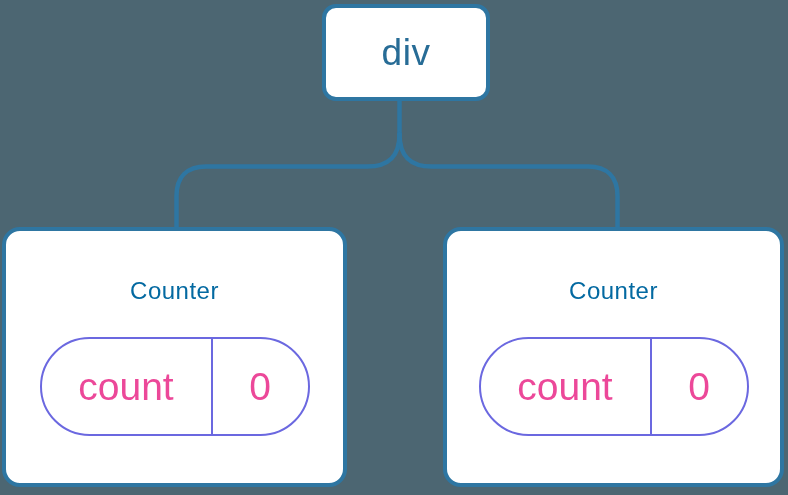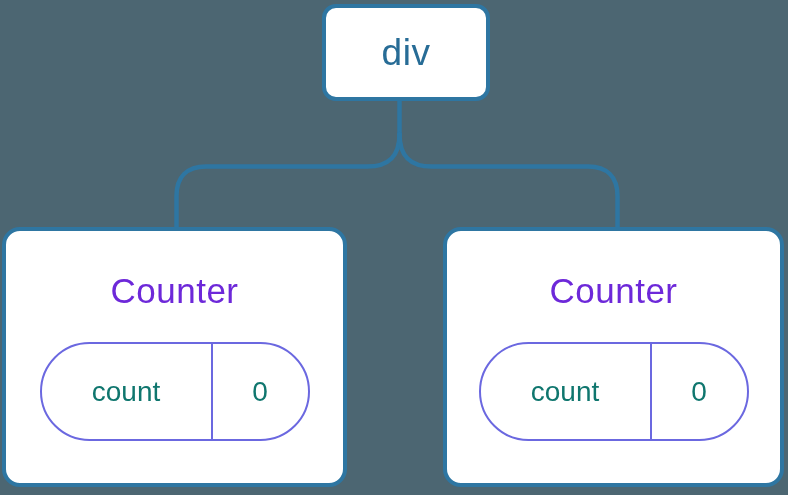--- a/index.html
+++ b/index.html
@@ -55,22 +55,22 @@
     border-radius: 18px;
     display: flex;
     flex-direction: column;
     align-items: center;
     justify-content: center;
     gap: 34px;
   }
   .counter-node.left  { left: 2px; }
   .counter-node.right { left: 443px; width: 341px; }
   .counter-title {
-    color: #6d28d9;
-    font-size: 35px;
+    color: #0369a1;
+    font-size: 24px;
     font-weight: 500;
     line-height: 1;
     letter-spacing: 0.5px;
   }
   .state-pill {
     width: 270px;
     height: 99px;
     border: 2px solid #6B68E0;
     border-radius: 50px;
     box-sizing: border-box;
@@ -89,22 +89,22 @@
     width: 0;
     border-left: 2px solid #6B68E0;
   }
   .state-value-cell {
     width: 95px;
     display: flex;
     align-items: center;
     justify-content: center;
   }
   .pill-text {
-    color: #0f766e;
-    font-size: 28px;
+    color: #ec4899;
+    font-size: 39px;
     font-weight: 400;
     line-height: 1;
   }
 </style>
 </head>
 <body>
 
 <div class="canvas">
 
   <svg class="connector-svg" viewBox="0 0 788 495" xmlns="http://www.w3.org/2000/svg">

